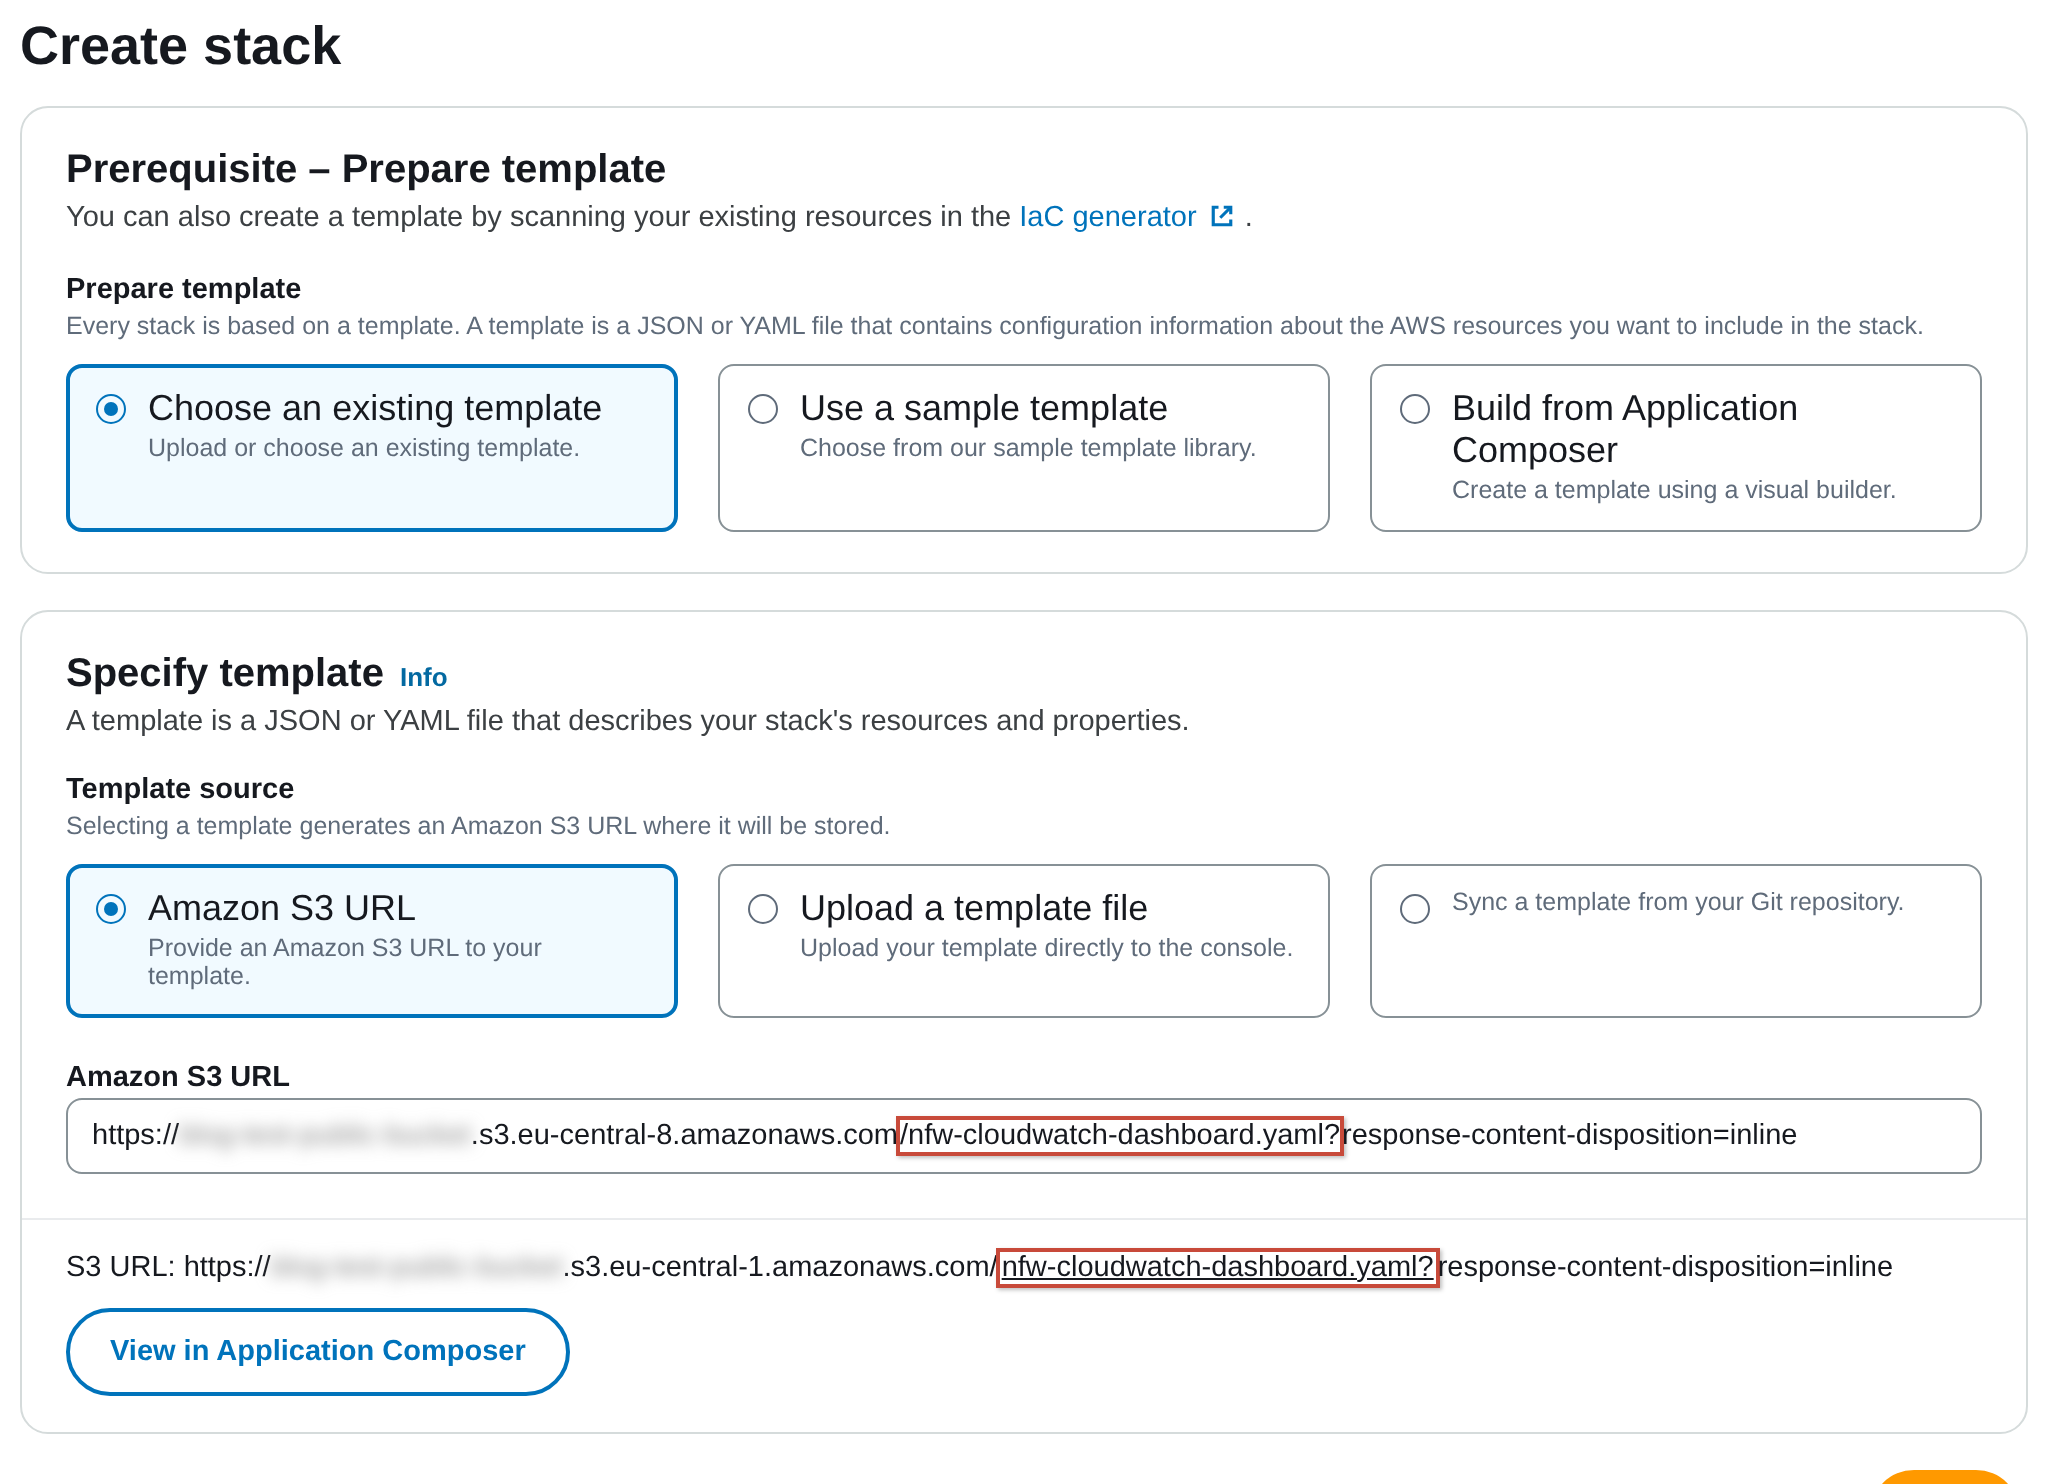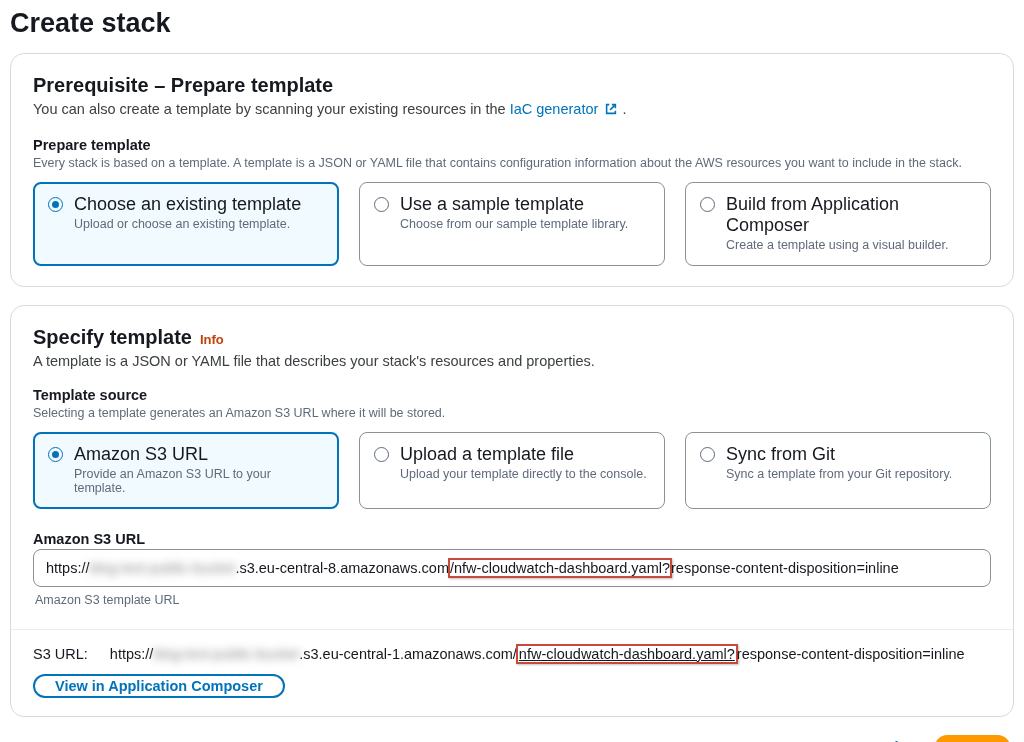--- a/index.html
+++ b/index.html
@@ -31,21 +31,21 @@
     font-weight: 700;
     margin: 0 0 4px 0;
     display: flex;
     align-items: baseline;
     gap: 8px;
     text-align: center;
   }
   .section-title .info-link {
     font-size: 13px;
     font-weight: 700;
-    color: #c2410c;
+    color: #0369a1;
     cursor: pointer;
   }
   .section-desc {
     font-size: 14.5px;
     color: #3c4043;
     margin: 0 0 18px 0;
   }
   .section-desc .link {
     color: #0073bb;
     cursor: pointer;
@@ -155,21 +155,21 @@
   .panel-footer {
     border-top: 1px solid #e9ebed;
     margin: 22px -22px 0 -22px;
     padding: 14px 22px 18px 22px;
   }
   .s3-display {
     font-size: 14.5px;
     margin-bottom: 10px;
     display: flex;
     align-items: center;
-    gap: 22px;
+    gap: 4px;
   }
   .s3-display .lab { font-weight: 500; }
   .s3-display .blurred {
     display: inline-block;
     filter: blur(4px);
     color: #888;
     user-select: none;
   }
   .s3-display .highlight-box {
     border: 2px solid #c84a3a;
@@ -179,21 +179,21 @@
     box-shadow: 1px 1px 2px rgba(0,0,0,0.25);
     text-decoration: underline;
   }
   .btn {
     display: inline-flex;
     align-items: center;
     justify-content: center;
     border-radius: 22px;
     font-size: 14.5px;
     font-weight: 700;
-    padding: 2px 20px;
+    padding: 12px 20px;
     cursor: pointer;
     border: 2px solid transparent;
     user-select: none;
   }
   .btn.outline-blue {
     color: #0073bb;
     border-color: #0073bb;
     background: #fff;
   }
   .btn.link {
@@ -300,32 +300,30 @@
       <div>
         <div class="tile-title">Upload a template file</div>
         <div class="tile-sub">Upload your template directly to the console.</div>
       </div>
     </div>
     <div class="tile">
       <div class="radio">
         <div class="radio-outer"></div>
       </div>
       <div>
-        <div class="tile-title">Sync from Git</div>
         <div class="tile-sub">Sync a template from your Git repository.</div>
       </div>
     </div>
   </div>
 
   <div class="s3-input-wrap">
     <p class="field-label" style="margin-top:22px;">Amazon S3 URL</p>
     <div class="s3-input">
       <span>https://</span><span class="blurred">blog-test-public-bucket</span><span>.s3.eu-central-8.amazonaws.com</span><span class="highlight-box">/nfw-cloudwatch-dashboard.yaml?</span><span>response-content-disposition=inline</span>
     </div>
-    <p class="below-help">Amazon S3 template URL</p>
   </div>
 
   <div class="panel-footer">
     <div class="s3-display">
       <span class="lab">S3 URL:</span>
       <span>
         <span>https://</span><span class="blurred">blog-test-public-bucket</span><span>.s3.eu-central-1.amazonaws.com/</span><span class="highlight-box">nfw-cloudwatch-dashboard.yaml?</span><span>response-content-disposition=inline</span>
       </span>
     </div>
     <div class="btn outline-blue">View in Application Composer</div>

